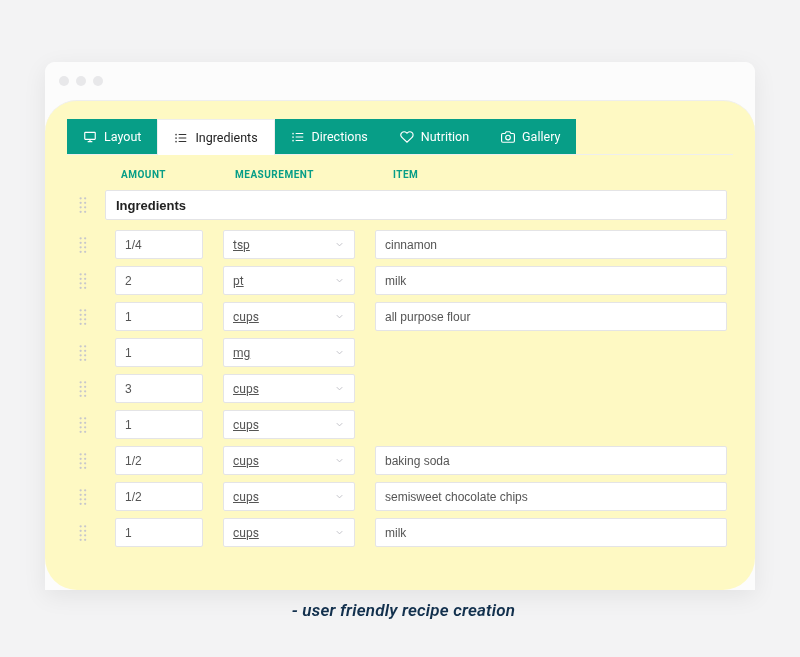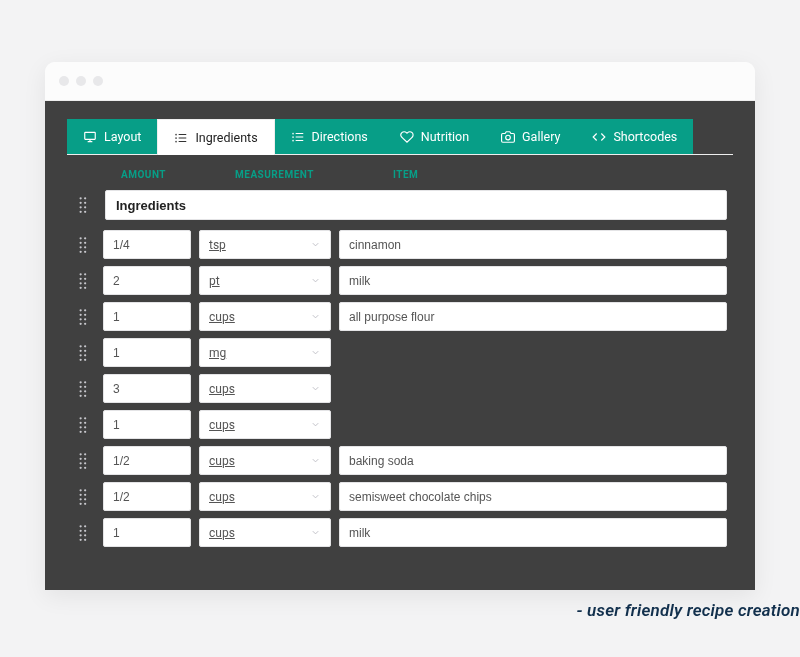--- a/index.html
+++ b/index.html
@@ -28,25 +28,26 @@
     padding: 0 14px;
     gap: 7px;
     background: #fcfcfc;
   }
   .dot {
     width: 10px; height: 10px;
     border-radius: 50%;
     background: #e8e8ea;
   }
   .app {
-    background: #404040;
+    background: #fef9c3;
     border-top: 1px solid #eee;
     padding: 18px 22px 0 22px;
     height: 490px;
     overflow: hidden;
+    border-radius: 32px;
   }
   .tabs {
     display: flex;
     border-bottom: 1px solid #eee;
   }
   .tab {
     display: flex;
     align-items: center;
     gap: 7px;
     padding: 10px 16px;
@@ -90,21 +91,21 @@
     padding: 0 10px;
     font-size: 13px;
     font-weight: 700;
     color: #222;
     width: 100%;
   }
   .rows { padding: 0 6px; }
   .row {
     display: grid;
     grid-template-columns: 22px 88px 132px 1fr;
-    gap: 8px;
+    gap: 20px;
     align-items: center;
     margin-bottom: 7px;
   }
   .drag {
     color: #c7c7cc;
     text-align: center;
     line-height: 0;
     cursor: grab;
   }
   .drag svg { width: 12px; height: 18px; }
@@ -123,21 +124,21 @@
     align-items: center;
     justify-content: space-between;
     gap: 6px;
     text-decoration: underline;
   }
   .select .chev { color: #bdbdc4; flex-shrink: 0; }
   .caption {
     position: fixed;
     left: 7px; right: 0;
     top: 600px;
-    text-align: right;
+    text-align: center;
     font-size: 17px;
     font-weight: 600;
     color: #12304d;
     font-style: italic;
     letter-spacing: 0.2px;
   }
 </style>
 </head>
 <body>
 
@@ -185,27 +186,20 @@
             <path d="M20.8 4.6a5.5 5.5 0 0 0-7.8 0L12 5.6l-1-1a5.5 5.5 0 1 0-7.8 7.8l1 1L12 21l7.8-7.6 1-1a5.5 5.5 0 0 0 0-7.8z"></path>
           </svg>
         <span>Nutrition</span>
       </div>
       <div class="tab">
         <svg viewBox="0 0 24 24" fill="none" stroke="#fff" stroke-width="2">
             <path d="M23 19a2 2 0 0 1-2 2H3a2 2 0 0 1-2-2V8a2 2 0 0 1 2-2h4l2-3h6l2 3h4a2 2 0 0 1 2 2z"></path>
             <circle cx="12" cy="13" r="4"></circle>
           </svg>
         <span>Gallery</span>
-      </div>
-      <div class="tab">
-        <svg viewBox="0 0 24 24" fill="none" stroke="#fff" stroke-width="2">
-            <path d="M16 18l6-6-6-6"></path>
-            <path d="M8 6l-6 6 6 6"></path>
-          </svg>
-        <span>Shortcodes</span>
       </div>
     </div>
 
     <div class="col-headers">
       <span></span>
       <span>AMOUNT</span>
       <span>MEASUREMENT</span>
       <span>ITEM</span>
     </div>
 

